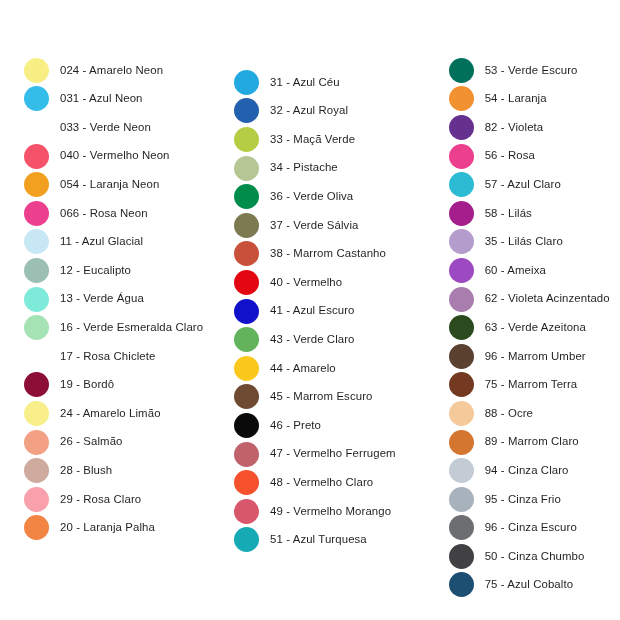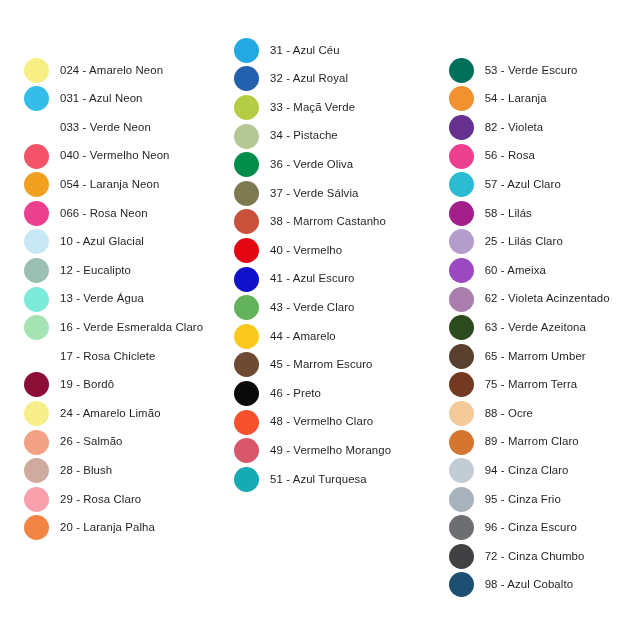--- a/index.html
+++ b/index.html
@@ -28,21 +28,21 @@
     display: flex;
     flex-direction: row;
     align-items: flex-start;
   }
   .palette-column {
     display: flex;
     flex-direction: column;
     align-items: flex-start;
   }
   #column-1 { width: 206px; padding-left: 24px; padding-top: 56px; }
-  #column-2 { width: 213px; padding-left: 15px; padding-top: 36px; }
+  #column-2 { width: 213px; padding-left: 15px; padding-top: 68px; }
   #column-3 { width: 181px; padding-left: 13px; padding-top: 56px; }
 
   .swatch-row {
     display: flex;
     flex-direction: row;
     align-items: center;
     height: 28.6px;
     white-space: nowrap;
   }
   .swatch-dot {
@@ -85,21 +85,21 @@
         <div class="swatch-row">
           <span class="swatch-dot" style="background: rgb(242, 160, 31);"></span>
           <span class="swatch-label">054 - Laranja Neon</span>
         </div>
         <div class="swatch-row">
           <span class="swatch-dot" style="background: rgb(236, 63, 142);"></span>
           <span class="swatch-label">066 - Rosa Neon</span>
         </div>
         <div class="swatch-row">
           <span class="swatch-dot" style="background: rgb(200, 231, 244);"></span>
-          <span class="swatch-label">10 - Azul Glacial</span>
+          <span class="swatch-label">11 - Azul Glacial</span>
         </div>
         <div class="swatch-row">
           <span class="swatch-dot" style="background: rgb(156, 191, 180);"></span>
           <span class="swatch-label">12 - Eucalipto</span>
         </div>
         <div class="swatch-row">
           <span class="swatch-dot" style="background: rgb(126, 234, 217);"></span>
           <span class="swatch-label">13 - Verde Água</span>
         </div>
         <div class="swatch-row">
@@ -182,20 +182,24 @@
         </div>
         <div class="swatch-row">
           <span class="swatch-dot" style="background: rgb(111, 74, 51);"></span>
           <span class="swatch-label">45 - Marrom Escuro</span>
         </div>
         <div class="swatch-row">
           <span class="swatch-dot" style="background: rgb(10, 10, 10);"></span>
           <span class="swatch-label">46 - Preto</span>
         </div>
         <div class="swatch-row">
+          <span class="swatch-dot" style="background: rgb(192, 98, 106);"></span>
+          <span class="swatch-label">47 - Vermelho Ferrugem</span>
+        </div>
+        <div class="swatch-row">
           <span class="swatch-dot" style="background: rgb(244, 81, 44);"></span>
           <span class="swatch-label">48 - Vermelho Claro</span>
         </div>
         <div class="swatch-row">
           <span class="swatch-dot" style="background: rgb(217, 87, 106);"></span>
           <span class="swatch-label">49 - Vermelho Morango</span>
         </div>
         <div class="swatch-row">
           <span class="swatch-dot" style="background: rgb(22, 170, 181);"></span>
           <span class="swatch-label">51 - Azul Turquesa</span>
@@ -221,37 +225,37 @@
         <div class="swatch-row">
           <span class="swatch-dot" style="background: rgb(43, 188, 212);"></span>
           <span class="swatch-label">57 - Azul Claro</span>
         </div>
         <div class="swatch-row">
           <span class="swatch-dot" style="background: rgb(164, 31, 140);"></span>
           <span class="swatch-label">58 - Lilás</span>
         </div>
         <div class="swatch-row">
           <span class="swatch-dot" style="background: rgb(180, 156, 205);"></span>
-          <span class="swatch-label">25 - Lilás Claro</span>
+          <span class="swatch-label">35 - Lilás Claro</span>
         </div>
         <div class="swatch-row">
           <span class="swatch-dot" style="background: rgb(156, 74, 193);"></span>
           <span class="swatch-label">60 - Ameixa</span>
         </div>
         <div class="swatch-row">
           <span class="swatch-dot" style="background: rgb(169, 126, 174);"></span>
           <span class="swatch-label">62 - Violeta Acinzentado</span>
         </div>
         <div class="swatch-row">
           <span class="swatch-dot" style="background: rgb(43, 74, 30);"></span>
           <span class="swatch-label">63 - Verde Azeitona</span>
         </div>
         <div class="swatch-row">
           <span class="swatch-dot" style="background: rgb(89, 64, 47);"></span>
-          <span class="swatch-label">65 - Marrom Umber</span>
+          <span class="swatch-label">96 - Marrom Umber</span>
         </div>
         <div class="swatch-row">
           <span class="swatch-dot" style="background: rgb(116, 58, 33);"></span>
           <span class="swatch-label">75 - Marrom Terra</span>
         </div>
         <div class="swatch-row">
           <span class="swatch-dot" style="background: rgb(245, 202, 155);"></span>
           <span class="swatch-label">88 - Ocre</span>
         </div>
         <div class="swatch-row">
@@ -265,21 +269,21 @@
         <div class="swatch-row">
           <span class="swatch-dot" style="background: rgb(168, 178, 188);"></span>
           <span class="swatch-label">95 - Cinza Frio</span>
         </div>
         <div class="swatch-row">
           <span class="swatch-dot" style="background: rgb(109, 110, 113);"></span>
           <span class="swatch-label">96 - Cinza Escuro</span>
         </div>
         <div class="swatch-row">
           <span class="swatch-dot" style="background: rgb(65, 64, 66);"></span>
-          <span class="swatch-label">72 - Cinza Chumbo</span>
+          <span class="swatch-label">50 - Cinza Chumbo</span>
         </div>
         <div class="swatch-row">
           <span class="swatch-dot" style="background: rgb(29, 79, 114);"></span>
-          <span class="swatch-label">98 - Azul Cobalto</span>
+          <span class="swatch-label">75 - Azul Cobalto</span>
         </div>
       </div>
   </div>
 </div>
 
 </body></html>

